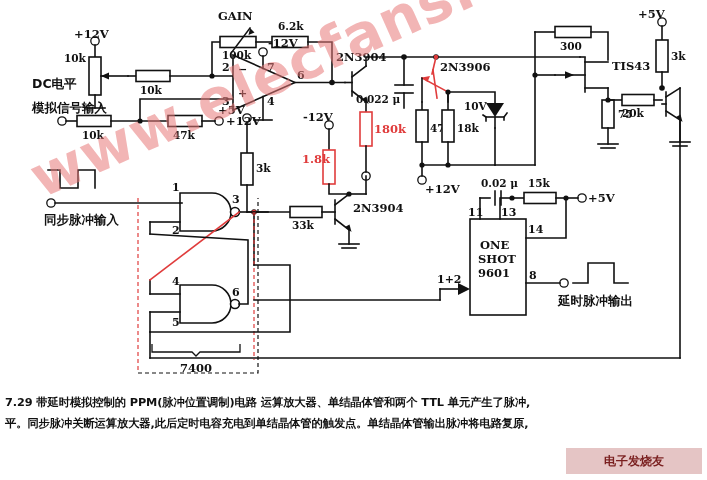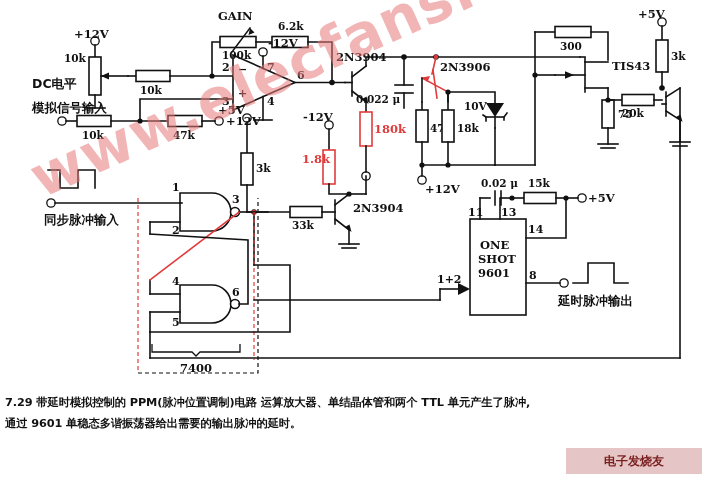--- a/index.html
+++ b/index.html
@@ -349,18 +349,18 @@
     <text class="t" x="638" y="18">+5V</text>
 
   </svg>
 
   <div class="wm1">
     <span>www.elecfans.com</span>
   </div>
 
   <div class="cap">
     <div class="capline">7.29    带延时模拟控制的 PPM(脉冲位置调制)电路    运算放大器、单结晶体管和两个 TTL 单元产生了脉冲,</div>
-    <div class="capline">通过 9601 单稳态多谐振荡器给出需要的输出脉冲的延时。</div>
+    <div class="capline">平。同步脉冲关断运算放大器,此后定时电容充电到单结晶体管的触发点。单结晶体管输出脉冲将电路复原,</div>
   </div>
 
   <div class="wm2">电子发烧友 Elecfans.com</div>
 
 </div>
 
 </body></html>

